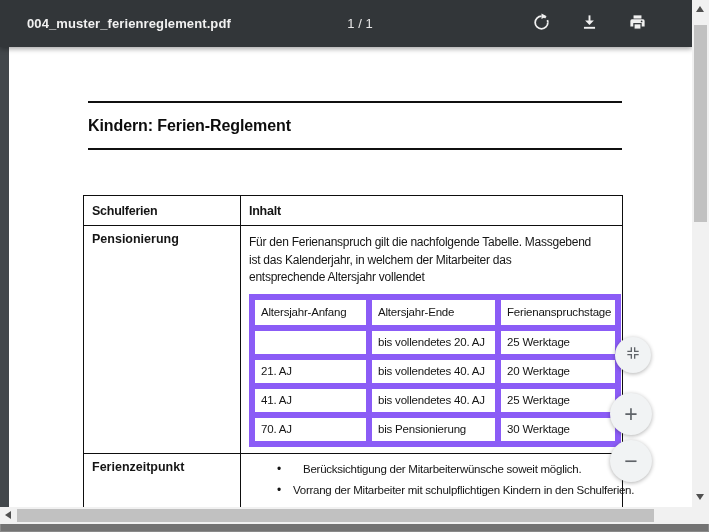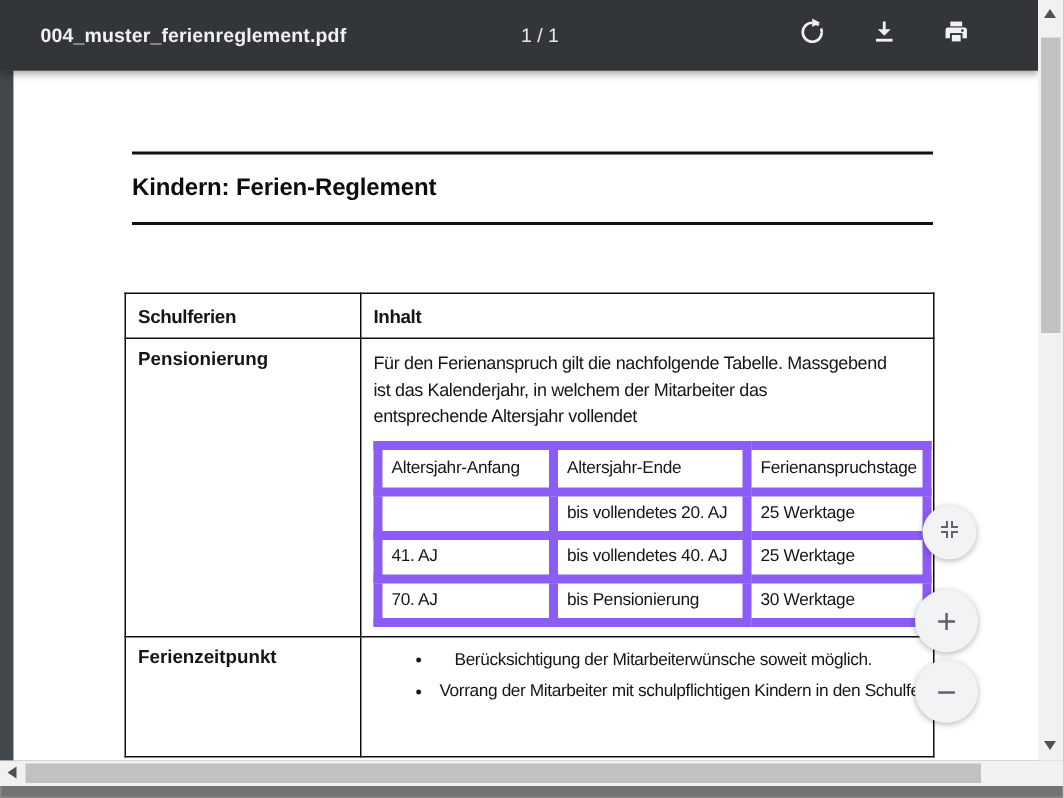--- a/index.html
+++ b/index.html
@@ -183,20 +183,25 @@
               <td>Altersjahr-Anfang</td>
               <td>Altersjahr-Ende</td>
               <td>Ferienanspruchstage</td>
             </tr>
             <tr>
               <td></td>
               <td>bis vollendetes 20. AJ</td>
               <td>25 Werktage</td>
             </tr>
             <tr>
+              <td>21. AJ</td>
+              <td>bis vollendetes 40. AJ</td>
+              <td>20 Werktage</td>
+            </tr>
+            <tr>
               <td>41. AJ</td>
               <td>bis vollendetes 40. AJ</td>
               <td>25 Werktage</td>
             </tr>
             <tr>
               <td>70. AJ</td>
               <td>bis Pensionierung</td>
               <td>30 Werktage</td>
             </tr>
           </tbody>

